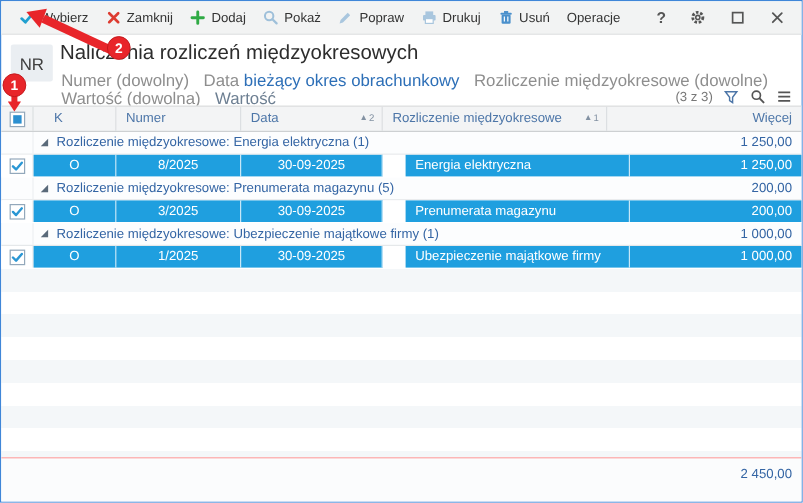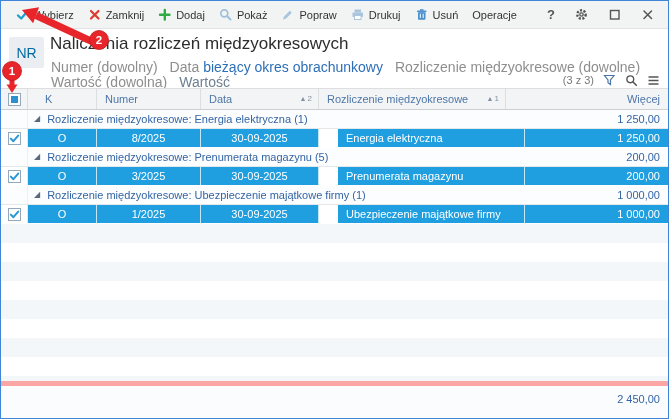--- a/index.html
+++ b/index.html
@@ -9,28 +9,28 @@
   .window { position:relative; width:669px; height:419px; border:1px solid #3f86d8; background:#fff; overflow:hidden; }
 
   
   .toolbar { position:absolute; top:0; left:0; right:0; height:28px; background:#f2f3f3; border-bottom:1px solid #e2e3e4; display:flex; align-items:center; padding:0 8px; }
   .tb-btn { display:flex; align-items:center; gap:5px; padding:4px 7px; font-size:11px; color:#333; border-radius:2px; white-space:nowrap; }
   .tb-btn svg { display:block; }
   .tb-right { margin-left:auto; display:flex; align-items:center; gap:20px; padding-right:6px; }
   .help-q { font-size:13px; font-weight:bold; color:#555; }
 
   
-  .entity-badge { position:absolute; left:8px; top:36px; width:35px; height:31px; background:#eaeef2; color:#0369a1; font-size:14px; display:flex; align-items:center; justify-content:center; border-radius:2px; }
+  .entity-badge { position:absolute; left:8px; top:36px; width:35px; height:31px; background:#eaeef2; color:#404040; font-size:14px; display:flex; align-items:center; justify-content:center; border-radius:2px; }
   .page-title { position:absolute; left:49px; top:33px; font-size:17px; color:#2d2d2d; white-space:nowrap; }
   .filter-line { position:absolute; left:50px; font-size:14px; color:#8e8e8e; display:flex; gap:12px; white-space:nowrap; }
   .l1 { top:58px; } .l2 { top:73px; }
   .f-label { margin-right:4px; }
   .f-link { color:#2d6fb7; }
   .f-more { color:#6d7f92; }
-  .list-tools { position:absolute; right:8px; top:73px; display:flex; gap:9px; font-size:11px; color:#787878;margin-left:11px; }
+  .list-tools { position:absolute; right:8px; top:73px; display:flex; align-items:center; gap:9px; font-size:11px; color:#787878;margin-left:11px; }
   .list-tools svg { display:block; }
 
   
   .grid-header { position:absolute; top:87px; left:0; right:0; height:22px; background:#f3f4f5; border-top:1px solid #dcdedf; border-bottom:1px solid #cdd0d2; display:flex; font-size:11px; color:#4d76a8; }
   .hc { display:flex; align-items:center; border-right:1px solid #dcdfe2; padding:0 6px; }
   .hc-check { width:27px; justify-content:center; padding:0; }
   .hc-k { width:69px; padding-left:17px; }
   .hc-numer { width:104px; padding-left:8px; }
   .hc-data { width:118px; padding-left:8px; }
   .hc-roz { width:187px; padding-left:8px; }
@@ -54,21 +54,21 @@
   .c-numer { width:104px; justify-content:center; }
   .c-data { width:118px; justify-content:center; }
   .c-roz { width:187px; padding-left:8px;margin-left:19px; }
   .c-wart { flex:1; justify-content:flex-end; padding-right:8px; border-right:none; }
 
   .cb { width:13px; height:13px; background:#fff; border:1px solid #93a8bb; display:inline-flex; align-items:center; justify-content:center; }
   .cb-all::after { content:""; width:7px; height:7px; background:#2b8fd0; display:block; }
 
   .stripes { position:absolute; top:223px; bottom:37px; left:0; right:0; background:repeating-linear-gradient(to bottom,#f4f7f9 0 19px,#ffffff 19px 38px); }
 
-  .grid-footer { position:absolute; left:0; right:0; bottom:0; height:37px; background:#fbfcfd; border-top:5px solid #fca5a5; }
+  .grid-footer { position:absolute; left:0; right:0; bottom:0; height:37px; background:#fbfcfd; border-top:1px solid #fca5a5; }
   .total { position:absolute; top:7px; right:8px; font-size:11px; color:#3465a4; }
 
   .annotations { position:absolute; inset:0; z-index:50; pointer-events:none; }
 </style>
 </head>
 <body>
 
 <div class="window">
 
   <div class="toolbar">

